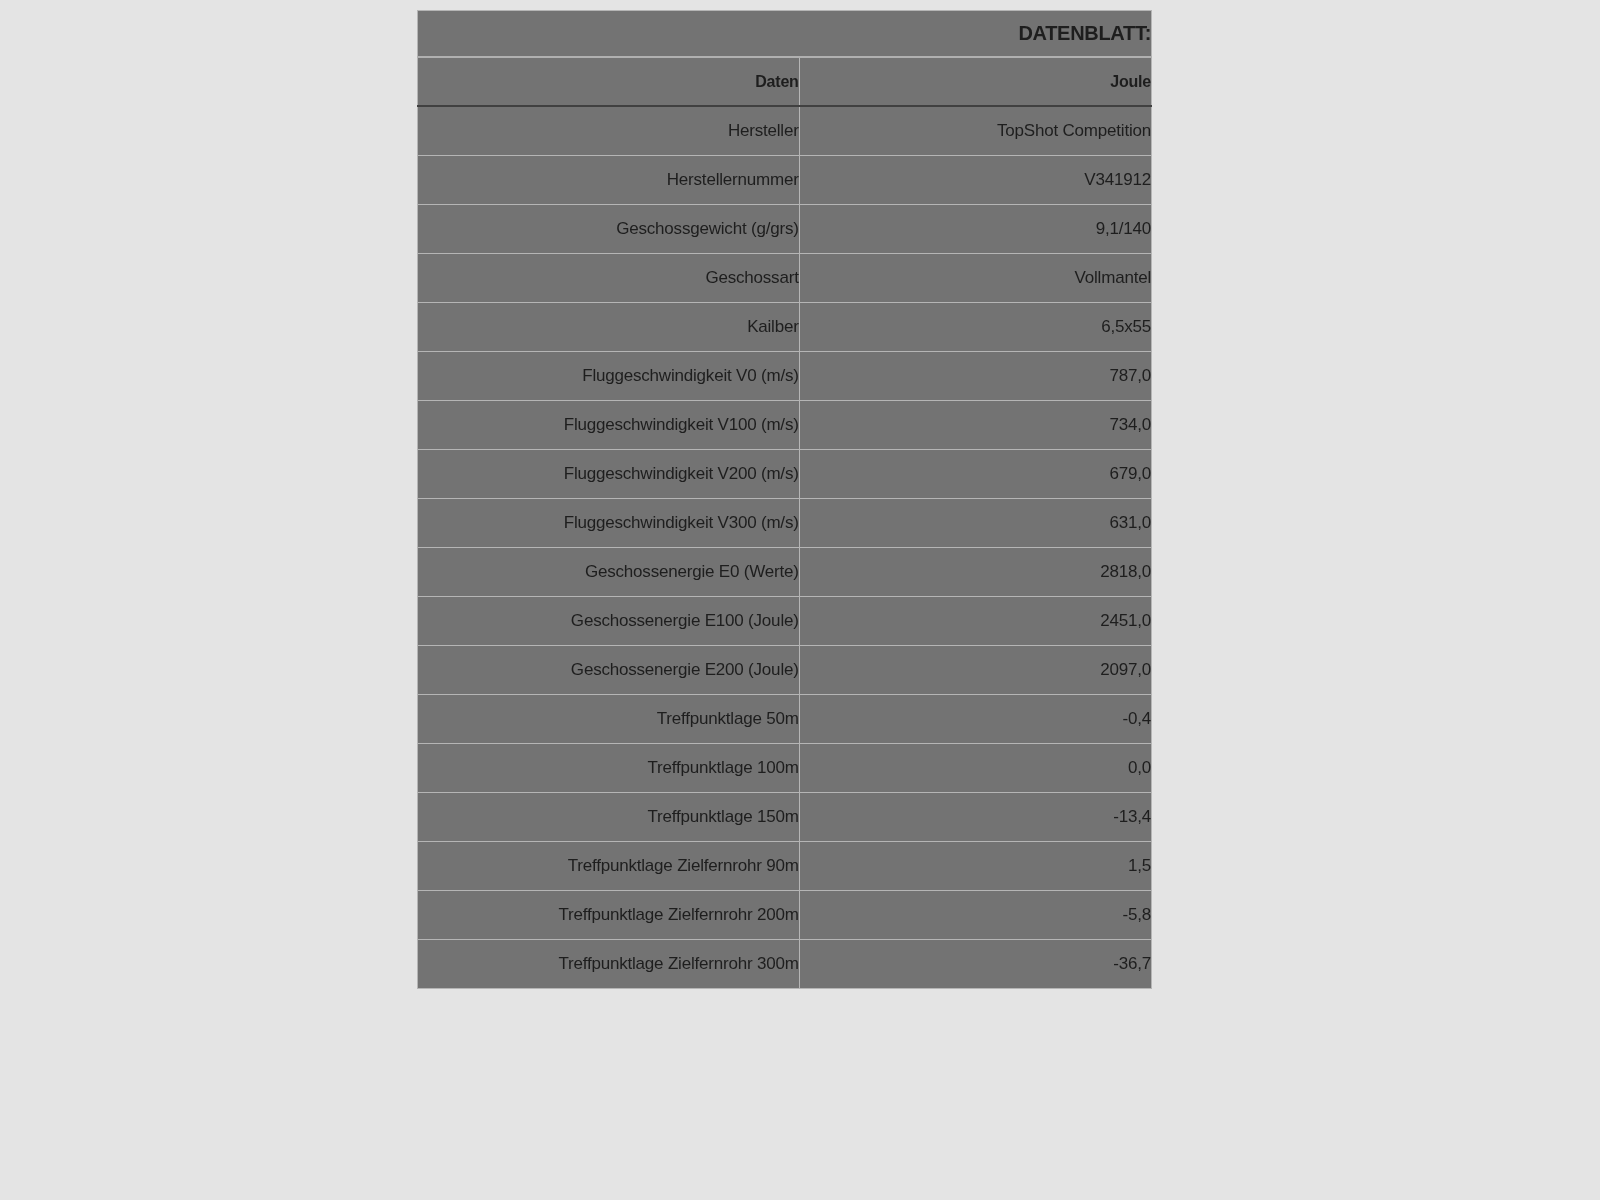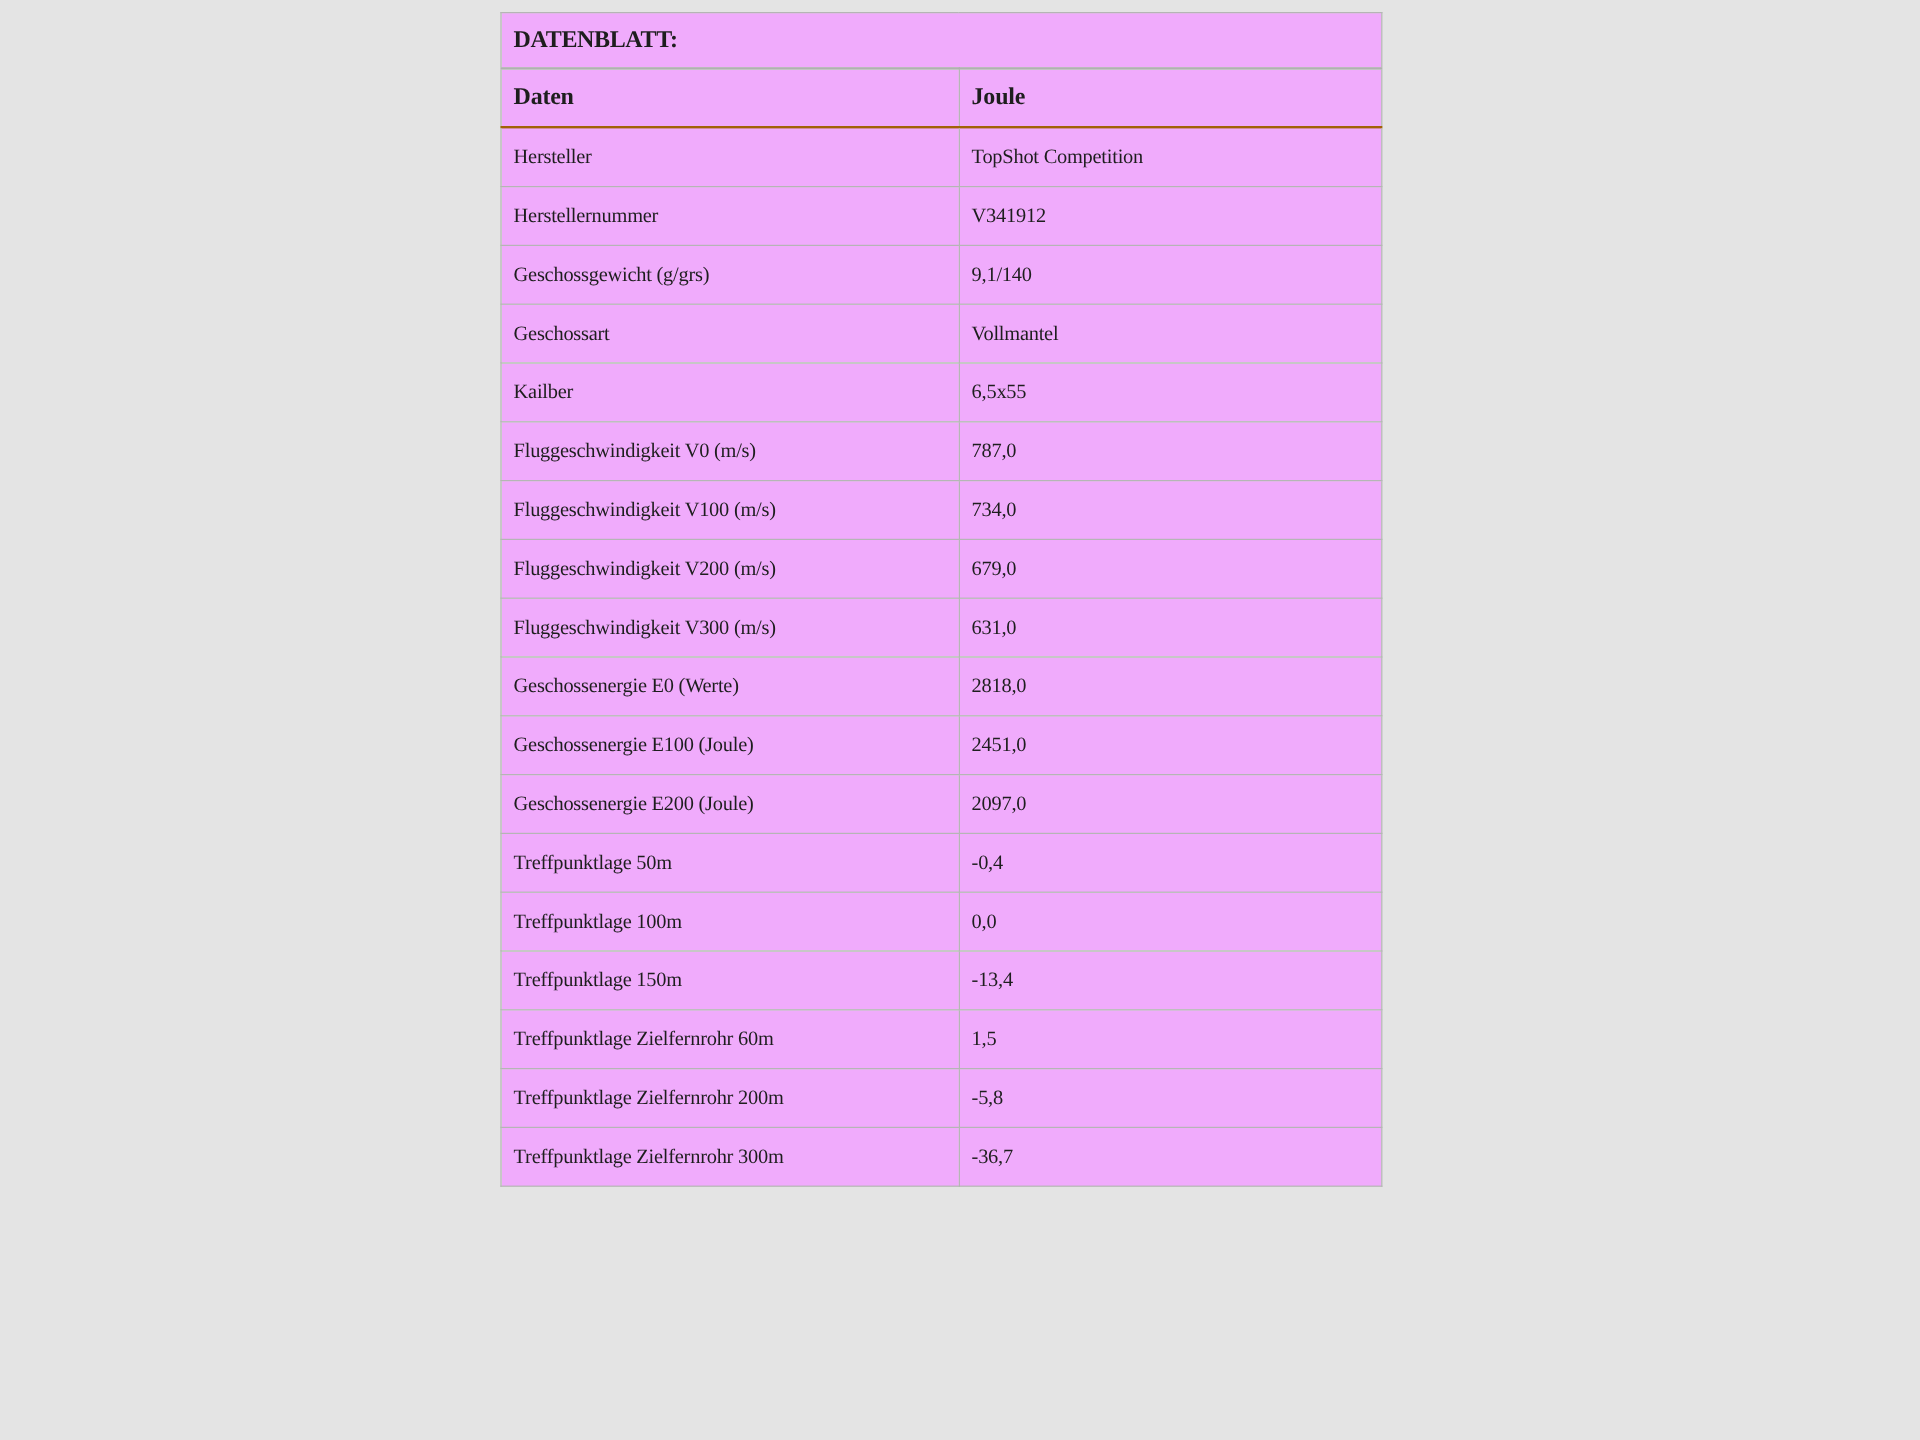--- a/index.html
+++ b/index.html
@@ -18,42 +18,41 @@
     width: 735px;
   }
   table.datasheet {
     width: 100%;
     border-collapse: collapse;
     table-layout: fixed;
     color: #1e1e1e;
   }
   table.datasheet td, table.datasheet th {
     border: 1px solid #b5b5b5;
-    background: #f0abfc;
+    background: #737373;
     padding: 0 0 0 10px;
     vertical-align: middle;
-    text-align: left;
+    text-align: right;
     font-size: 17px;
     letter-spacing: -0.2px;
     white-space: nowrap;
     overflow: hidden;
-    font-family: Liberation Serif, serif;
   }
   tr.title-row td {
     height: 45px;
     font-size: 20px;
     font-weight: bold;
     letter-spacing: -0.3px;
     border-bottom: 2px solid #b0b0b0;
   }
   tr.header-row th {
     height: 47px;
-    font-size: 20px;
+    font-size: 16px;
     font-weight: bold;
-    border-bottom: 2px solid #a16207;
+    border-bottom: 2px solid #404040;
   }
   tr.data-row td {
     height: 48px;
     font-weight: normal;
   }
   col.c-label { width: 52%; }
   col.c-value { width: 48%; }
 </style>
 </head>
 <body>
@@ -146,21 +145,21 @@
     <td>0,0</td>
   </tr>
 
   <tr class="data-row">
     <td>Treffpunktlage 150m</td>
     <td>-13,4</td>
   </tr>
 
 
   <tr class="data-row">
-    <td>Treffpunktlage Zielfernrohr 60m</td>
+    <td>Treffpunktlage Zielfernrohr 90m</td>
     <td>1,5</td>
   </tr>
 
 
   <tr class="data-row">
     <td>Treffpunktlage Zielfernrohr 200m</td>
     <td>-5,8</td>
   </tr>
 
   <tr class="data-row">

